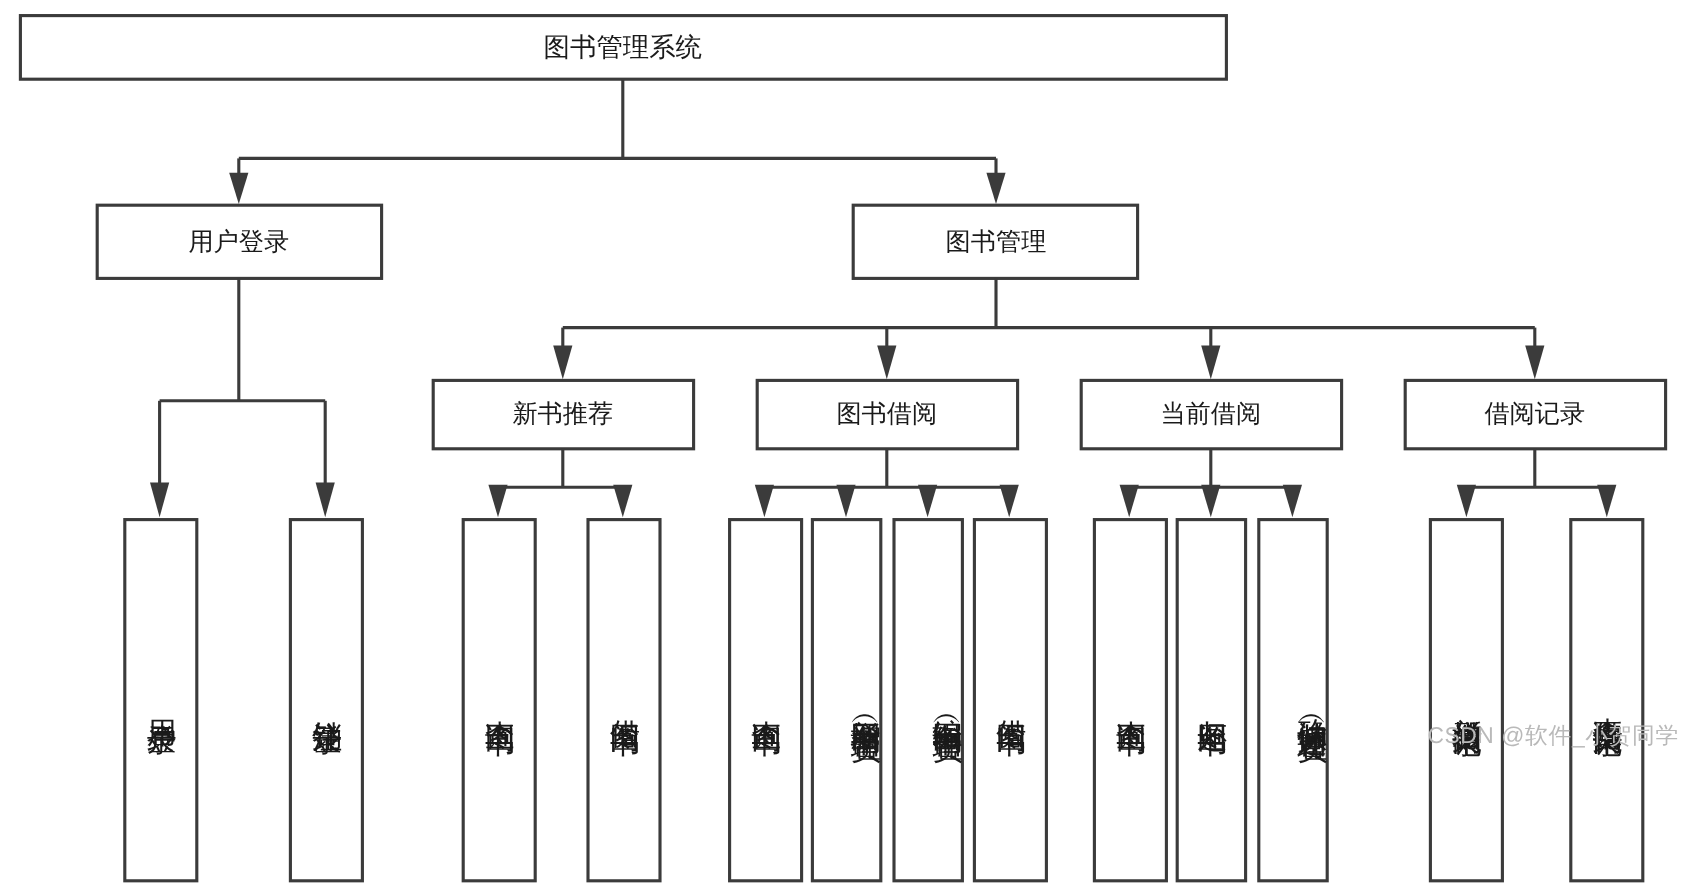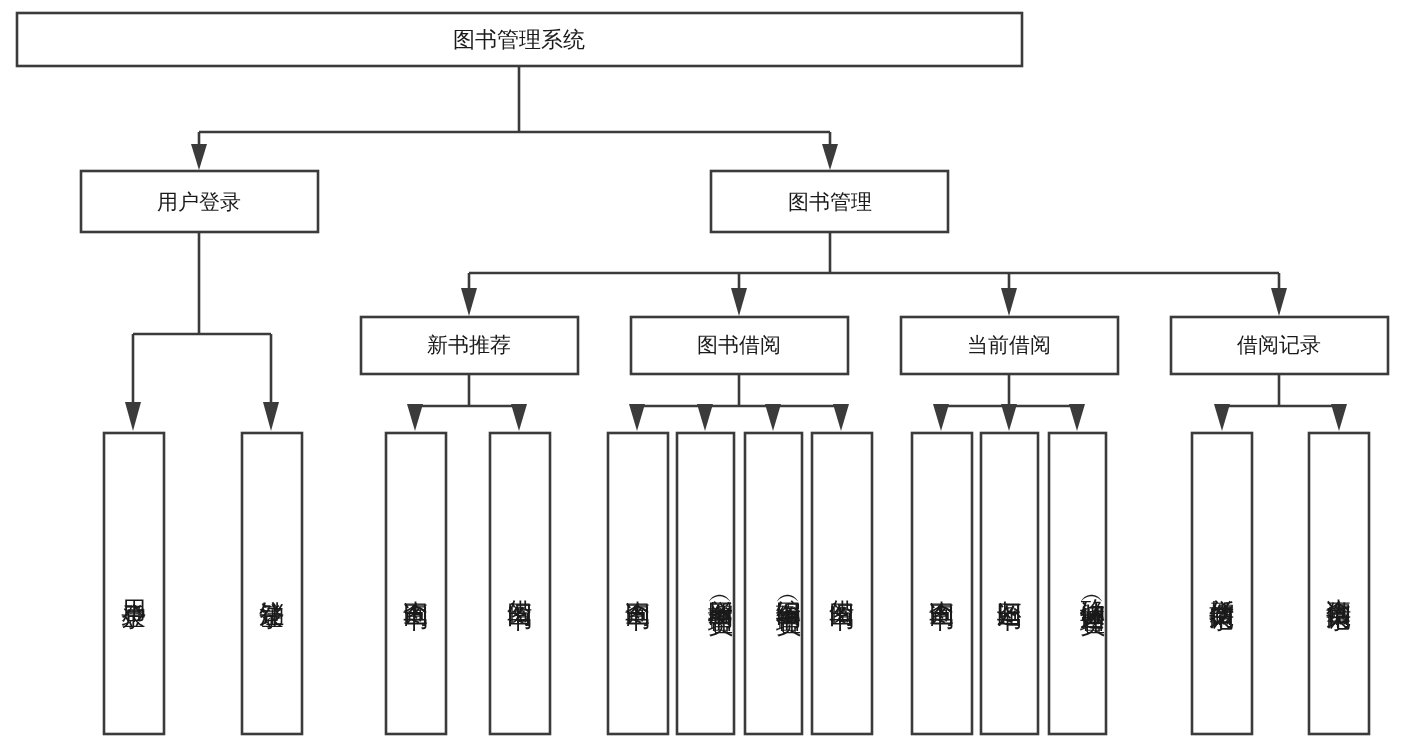--- a/index.html
+++ b/index.html
@@ -225,14 +225,15 @@
   <div class="leaf-label-v" style="left:608px; top:433px; width:60px; height:301px;">查询图书</div>
   <div class="leaf-label-v" style="left:677px; top:433px; width:57px; height:301px; align-items:flex-start; padding-top:8px; box-sizing:border-box;">新增图书（管理员）</div>
   <div class="leaf-label-v" style="left:745px; top:433px; width:57px; height:301px; align-items:flex-start; padding-top:8px; box-sizing:border-box;">编辑图书（管理员）</div>
   <div class="leaf-label-v" style="left:812px; top:433px; width:60px; height:301px;">借阅图书</div>
   <div class="leaf-label-v" style="left:912px; top:433px; width:60px; height:301px;">查询图书</div>
   <div class="leaf-label-v" style="left:981px; top:433px; width:57px; height:301px;">归还图书</div>
   <div class="leaf-label-v" style="left:1049px; top:433px; width:57px; height:301px; align-items:flex-start; padding-top:8px; box-sizing:border-box;">确认归还（管理员）</div>
   <div class="leaf-label-v" style="left:1192px; top:433px; width:60px; height:301px;">新增借阅记录</div>
   <div class="leaf-label-v" style="left:1309px; top:433px; width:60px; height:301px;">查询借阅记录</div>
 
+  <div class="watermark">CSDN @软件_小贺同学</div>
 
 </div>
 
 </body></html>

